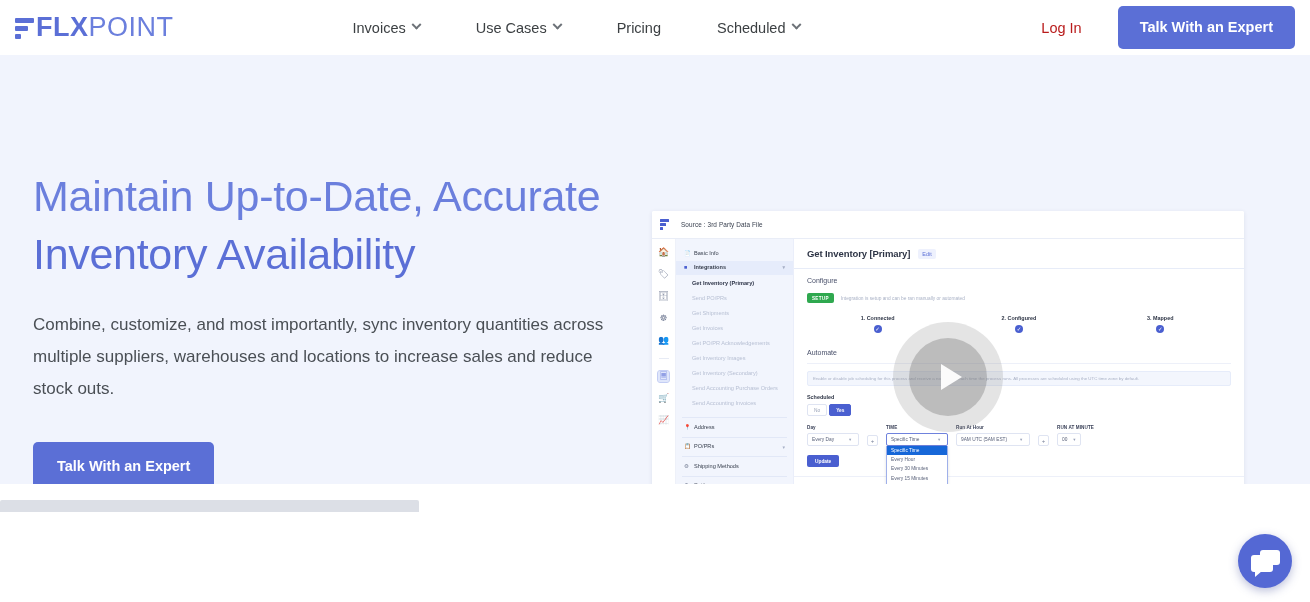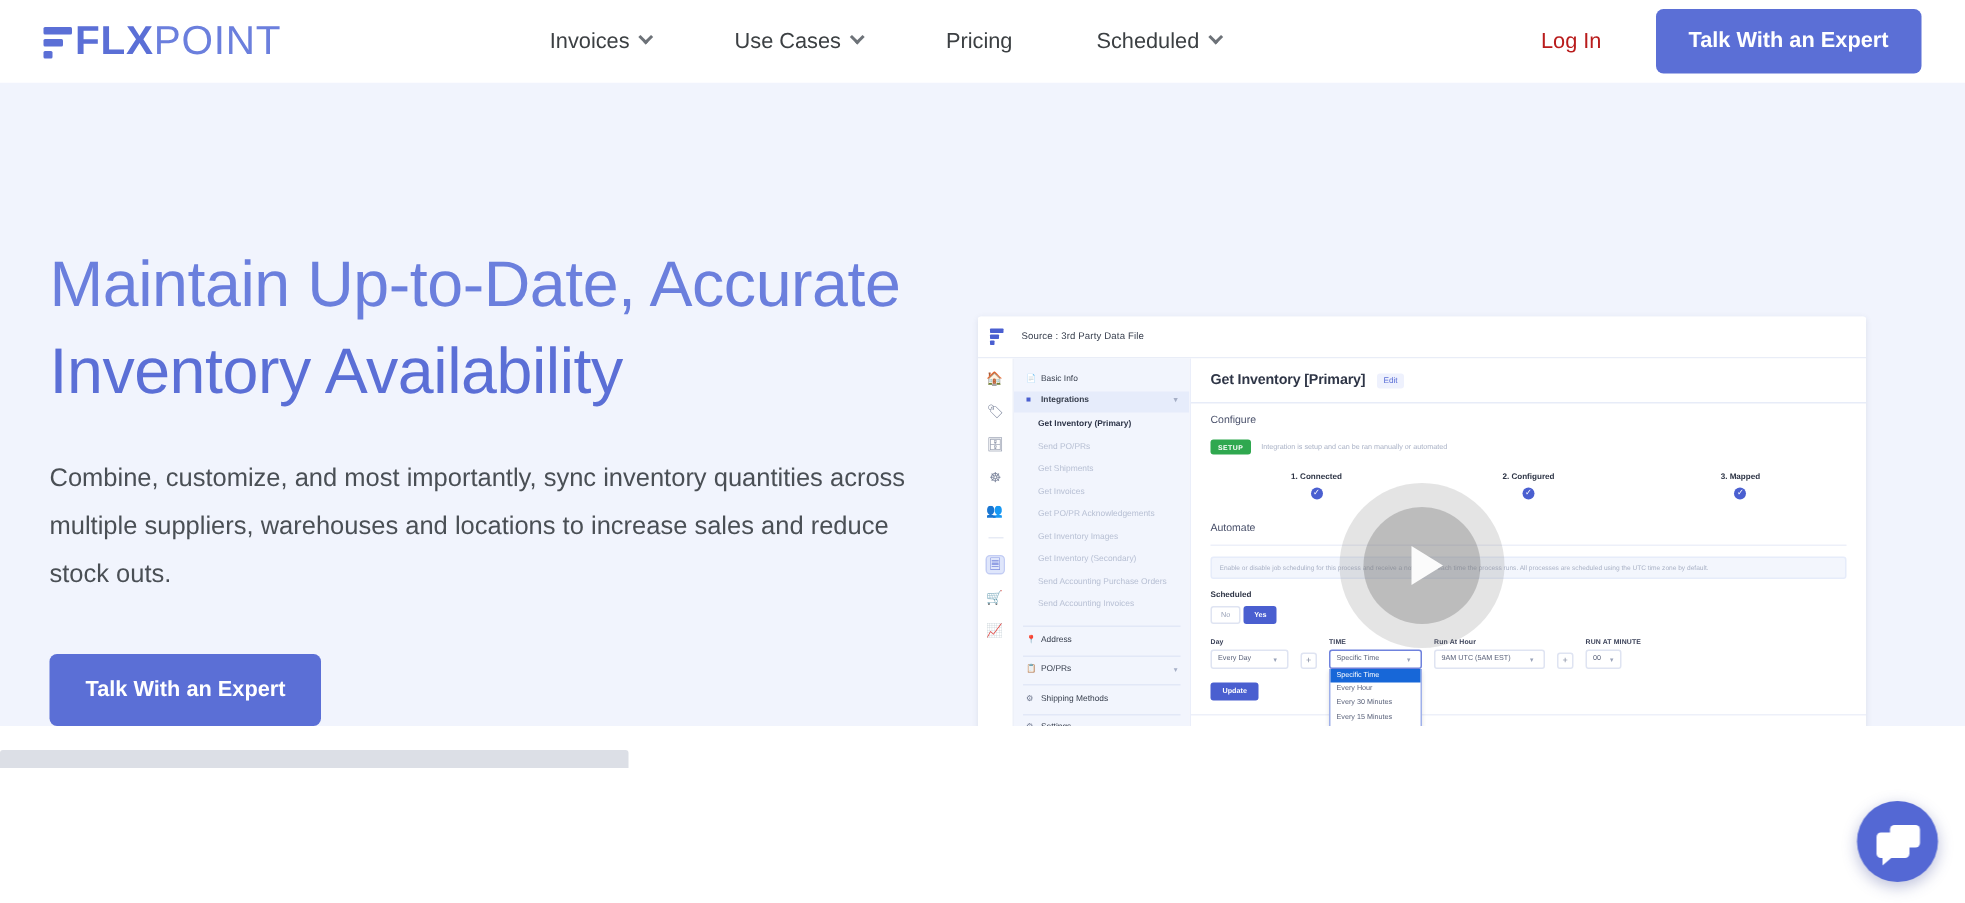--- a/index.html
+++ b/index.html
@@ -10,21 +10,21 @@
     overflow: hidden;
   }
 
   
   .site-header {
     position: relative;
     height: 55px;
     background: #ffffff;
     display: flex;
     align-items: center;
-    padding: 0 29px;
+    padding: 0 15px;
     z-index: 30;
   }
   .logo {
     display: flex; align-items: center;
     height: 30px;
     cursor: pointer;
     user-select: none;
   }
   .logo-mark {
     display: inline-flex;
@@ -81,21 +81,21 @@
     cursor: pointer; white-space: nowrap;
     line-height: 1;
   }
 
   
   .hero {
     position: relative;
     height: 429px;
     background: #f1f4fd;
     display: flex;
-    align-items: flex-end;
+    align-items: center;
     overflow: hidden;
   }
   .hero-left {
     width: 612px;
     padding: 118px 0 0 33px;
   }
   .hero-title {
     font-size: 43px;
     line-height: 58px;
     letter-spacing: -0.3px;

